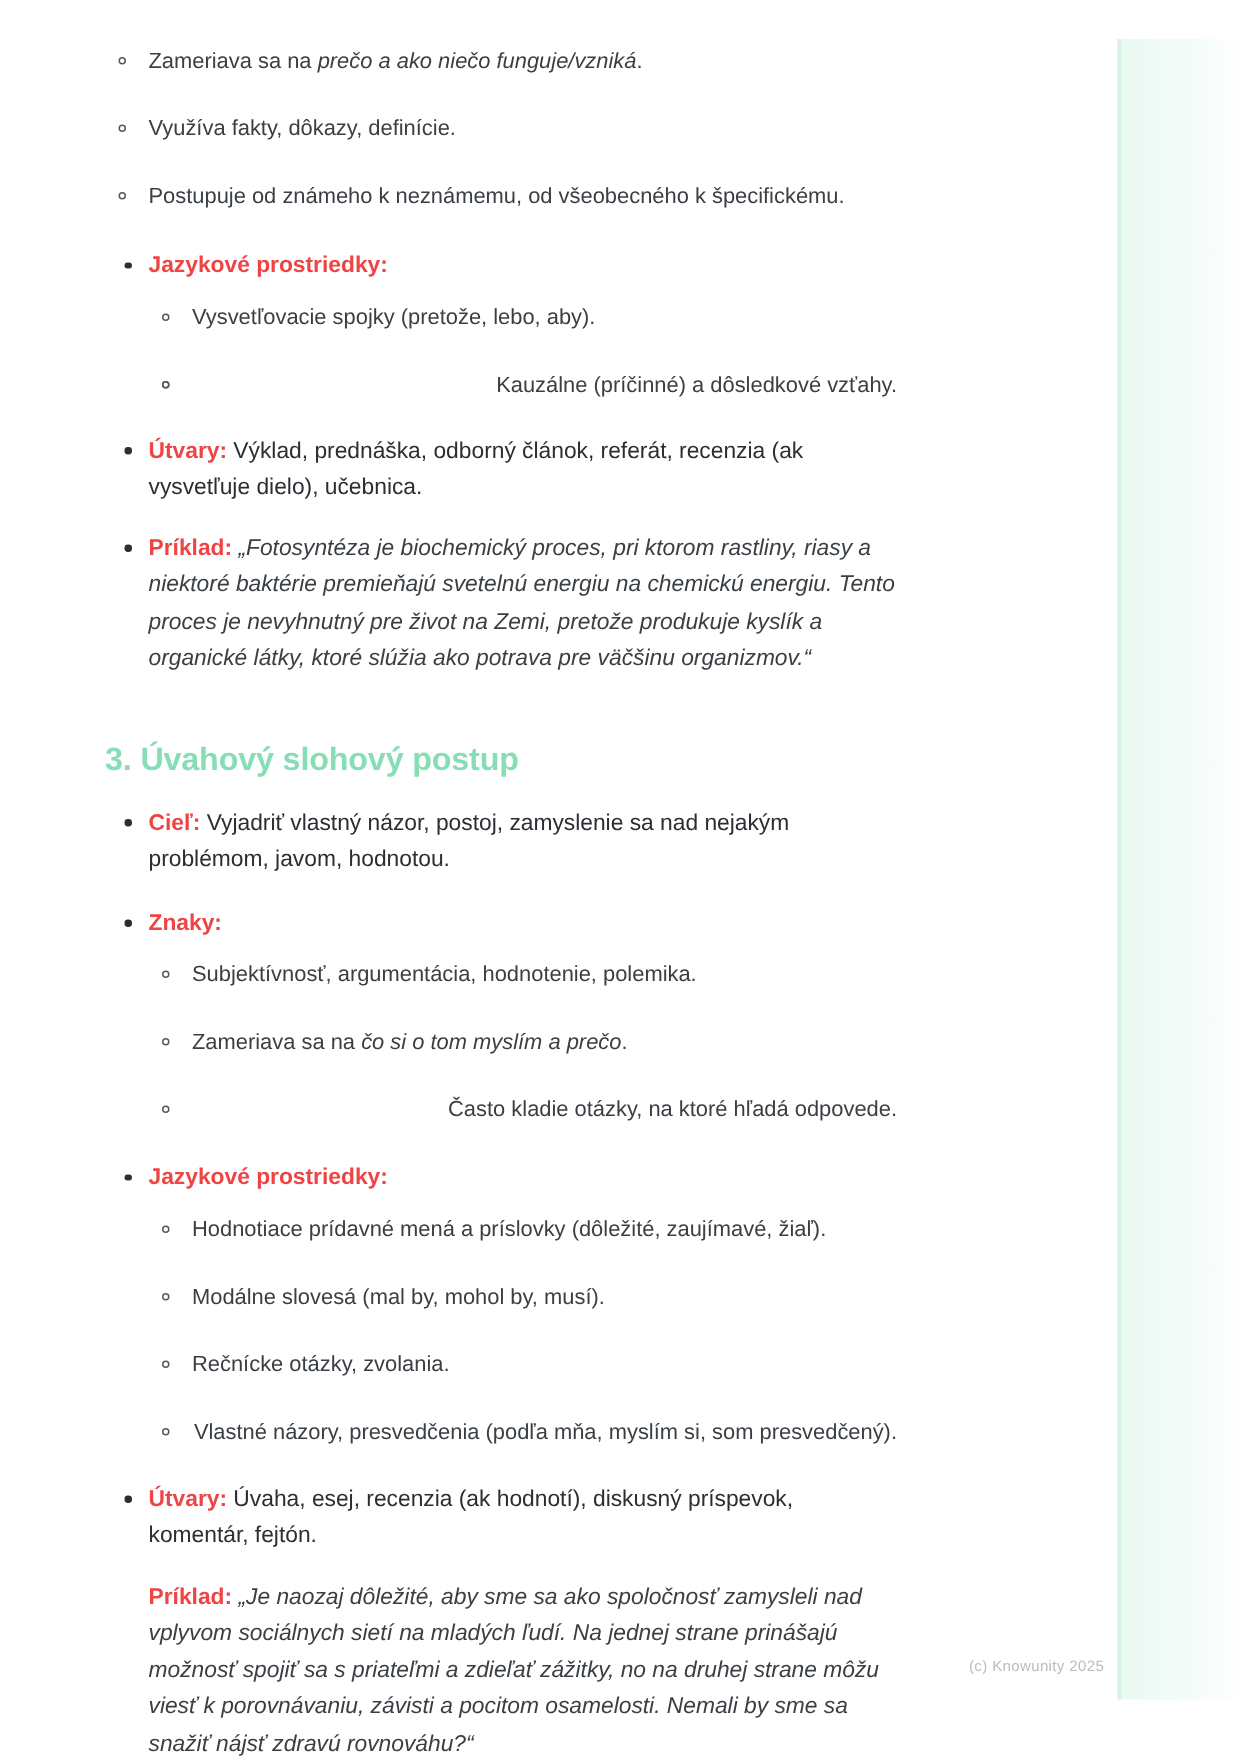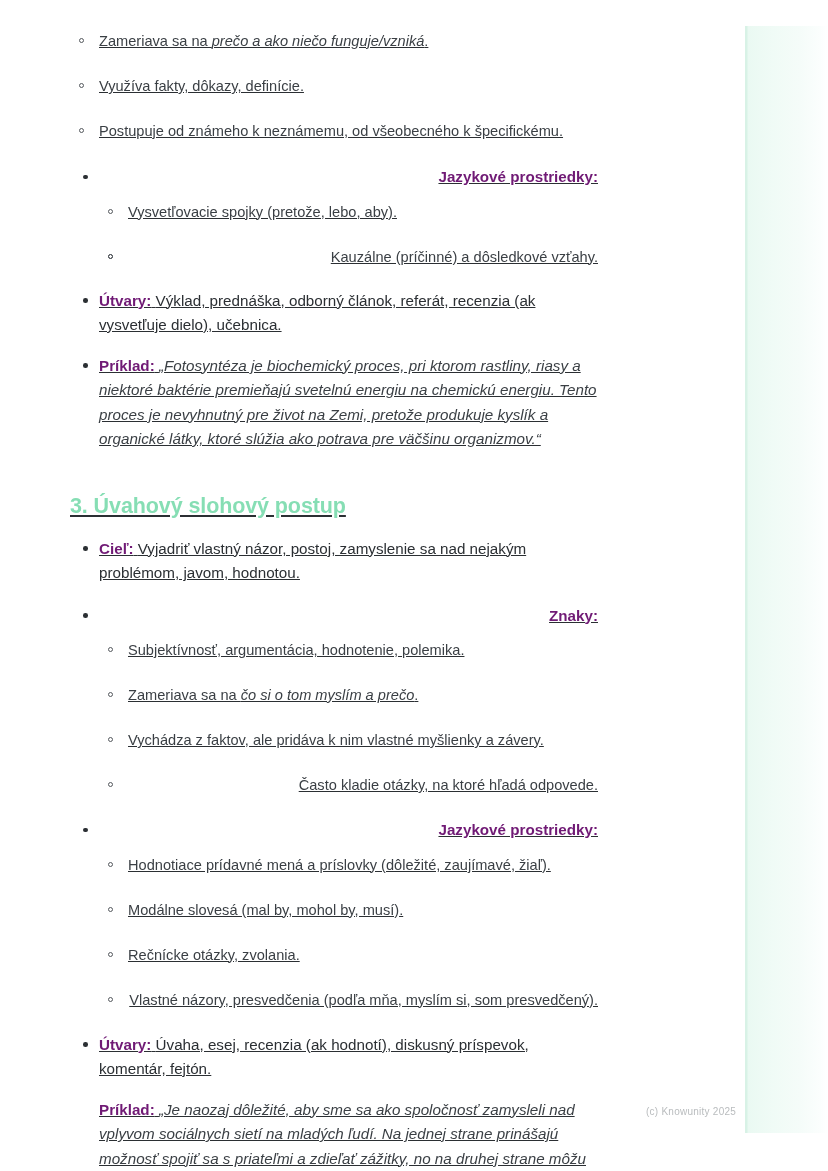--- a/index.html
+++ b/index.html
@@ -38,21 +38,20 @@
 
   
   .page {
     position: absolute;
     top: 0;
     left: 0;
     width: 748px;
     height: 1171px;
     box-sizing: border-box;
     padding: 30px 150px 0 70px;
-    text-decoration: underline;
   }
 
   ul {
     list-style: none;
     margin: 0;
     padding: 0;
   }
 
   
   li.lvl1 {
@@ -106,22 +105,21 @@
   li.group {
     margin-bottom: 20px;
   }
   li.group > .lead {
     display: block;
     margin-bottom: 0;
   }
 
   .b {
     font-weight: bold;
-    color: #701a75;
-    text-align: right;
+    color: #ef4444;
   }
   .i {
     font-style: italic;
   }
   .quote {
     font-style: italic;
     color: #3a3f44;
   }
 
   
@@ -225,24 +223,20 @@
         <li class="lvl2">
           <span class="bullet"></span>
           <span>Subjektívnosť, argumentácia, hodnotenie, polemika.</span>
         </li>
         <li class="lvl2">
           <span class="bullet"></span>
           <span>Zameriava sa na </span><span class="i">čo si o tom myslím a prečo</span><span>.</span>
         </li>
         <li class="lvl2">
           <span class="bullet"></span>
-          <span>Vychádza z faktov, ale pridáva k nim vlastné myšlienky a závery.</span>
-        </li>
-        <li class="lvl2">
-          <span class="bullet"></span>
           <span>Často kladie otázky, na ktoré hľadá odpovede.</span>
         </li>
       </ul>
     </li>
 
     <li class="lvl1 group" style="margin-top:21px;">
       <span class="bullet"></span>
       <span class="lead b">Jazykové prostriedky:</span>
       <ul class="nested">
         <li class="lvl2">

